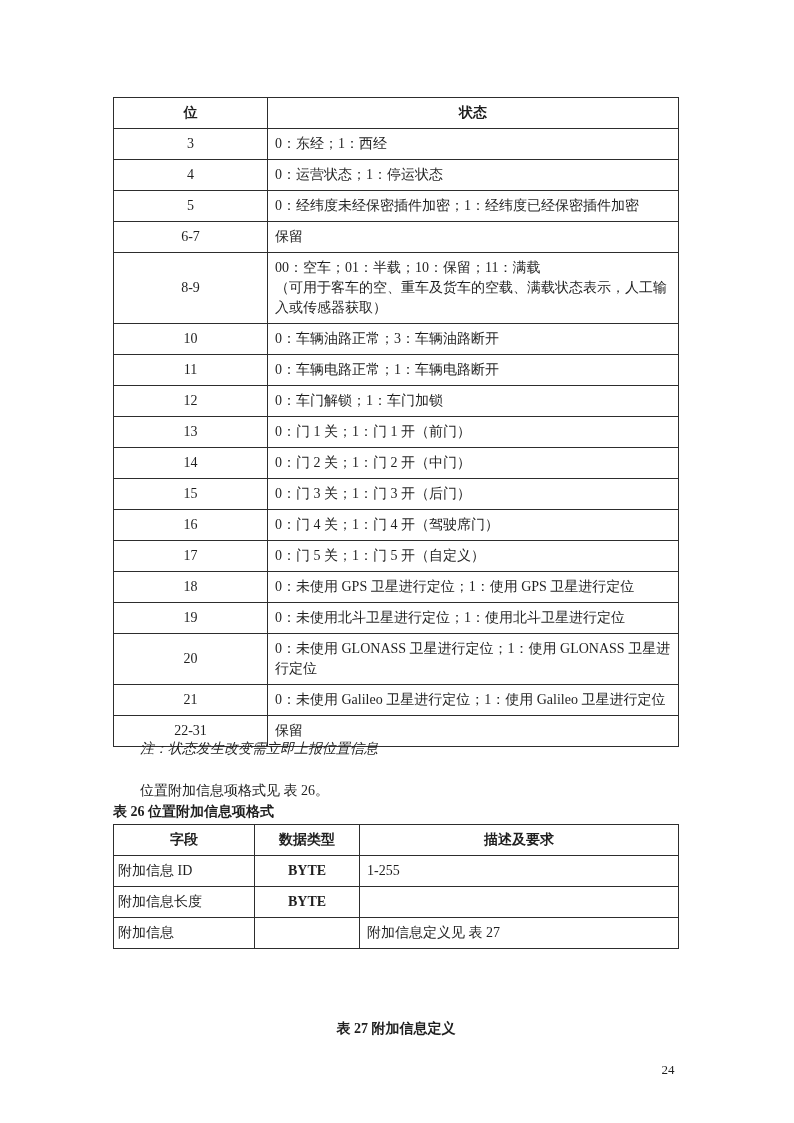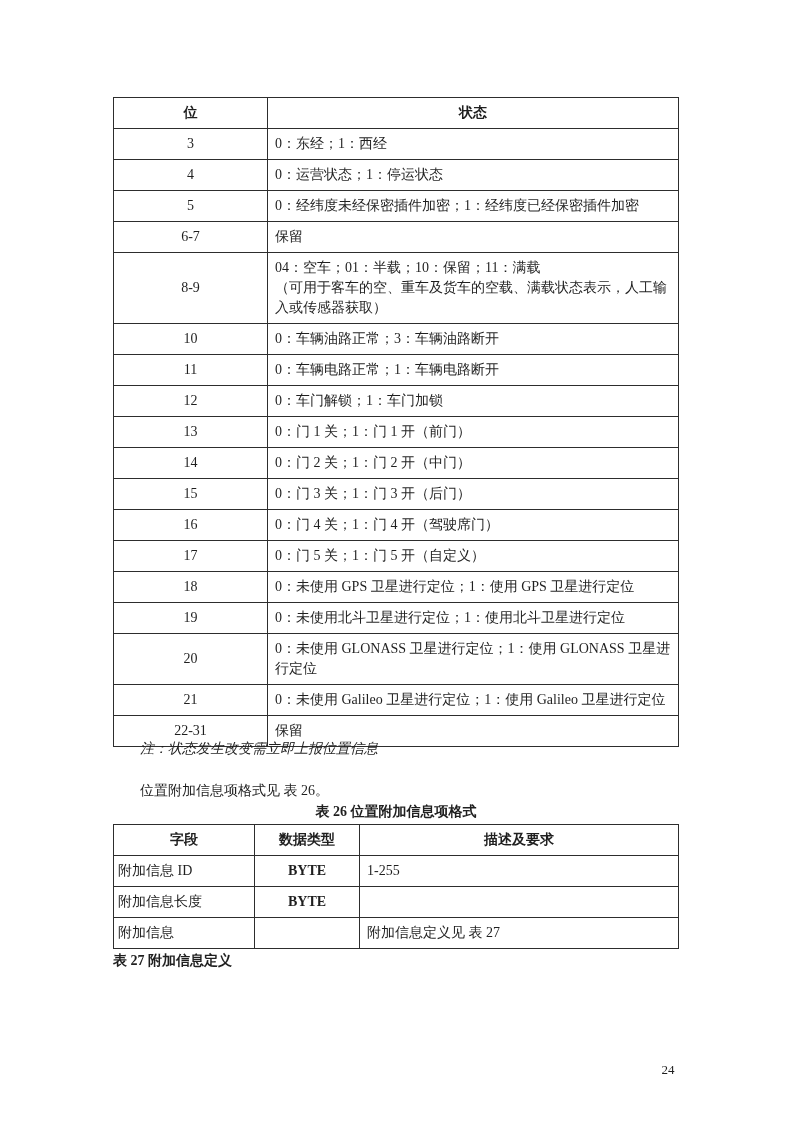--- a/index.html
+++ b/index.html
@@ -33,24 +33,24 @@
   td.col-bit   { text-align: center; }
   td.col-status{ text-align: left; padding-left: 7px; padding-right: 7px; white-space: pre-line; }
   td.col-field { }
   td.col-type  { text-align: center; font-weight: bold; }
   td.col-desc  { text-align: left; padding-left: 7px; padding-right: 7px; }
 
   .status-table   { position: absolute; left: 113px; top: 97px; }
   .note           { position: absolute; left: 140px; top: 740px; font-size: 14px; font-style: italic; }
   .paragraph      { position: absolute; left: 140px; top: 782px; font-size: 14px; }
   .table26-caption{ position: absolute; left: 113px; top: 803px; width: 566px;
+                    text-align: left; font-size: 14px; font-weight: bold; }
+  .table26        { position: absolute; left: 113px; top: 824px; }
+  .table27-caption{ position: absolute; left: 113px; top: 1020px; width: 566px;
                     text-align: center; font-size: 14px; font-weight: bold; }
-  .table26        { position: absolute; left: 113px; top: 824px; }
-  .table27-caption{ position: absolute; left: 113px; top: 952px; width: 566px;
-                    text-align: left; font-size: 14px; font-weight: bold; }
   .page-number    { position: absolute; left: 648px; top: 1038px; width: 40px;
                     text-align: center; font-size: 13px; margin-top: 24px; }
 </style>
 </head>
 <body>
 
 <div class="page">
 
   <table class="status-table">
     <colgroup>
@@ -75,21 +75,21 @@
         <tr>
           <td class="col-bit">5</td>
           <td class="col-status">0：经纬度未经保密插件加密；1：经纬度已经保密插件加密</td>
         </tr>
         <tr>
           <td class="col-bit">6-7</td>
           <td class="col-status">保留</td>
         </tr>
         <tr>
           <td class="col-bit">8-9</td>
-          <td class="col-status">04：空车；01：半载；10：保留；11：满载
+          <td class="col-status">00：空车；01：半载；10：保留；11：满载
 （可用于客车的空、重车及货车的空载、满载状态表示，人工输入或传感器获取）</td>
         </tr>
         <tr>
           <td class="col-bit">10</td>
           <td class="col-status">0：车辆油路正常；3：车辆油路断开</td>
         </tr>
         <tr>
           <td class="col-bit">11</td>
           <td class="col-status">0：车辆电路正常；1：车辆电路断开</td>
         </tr>

